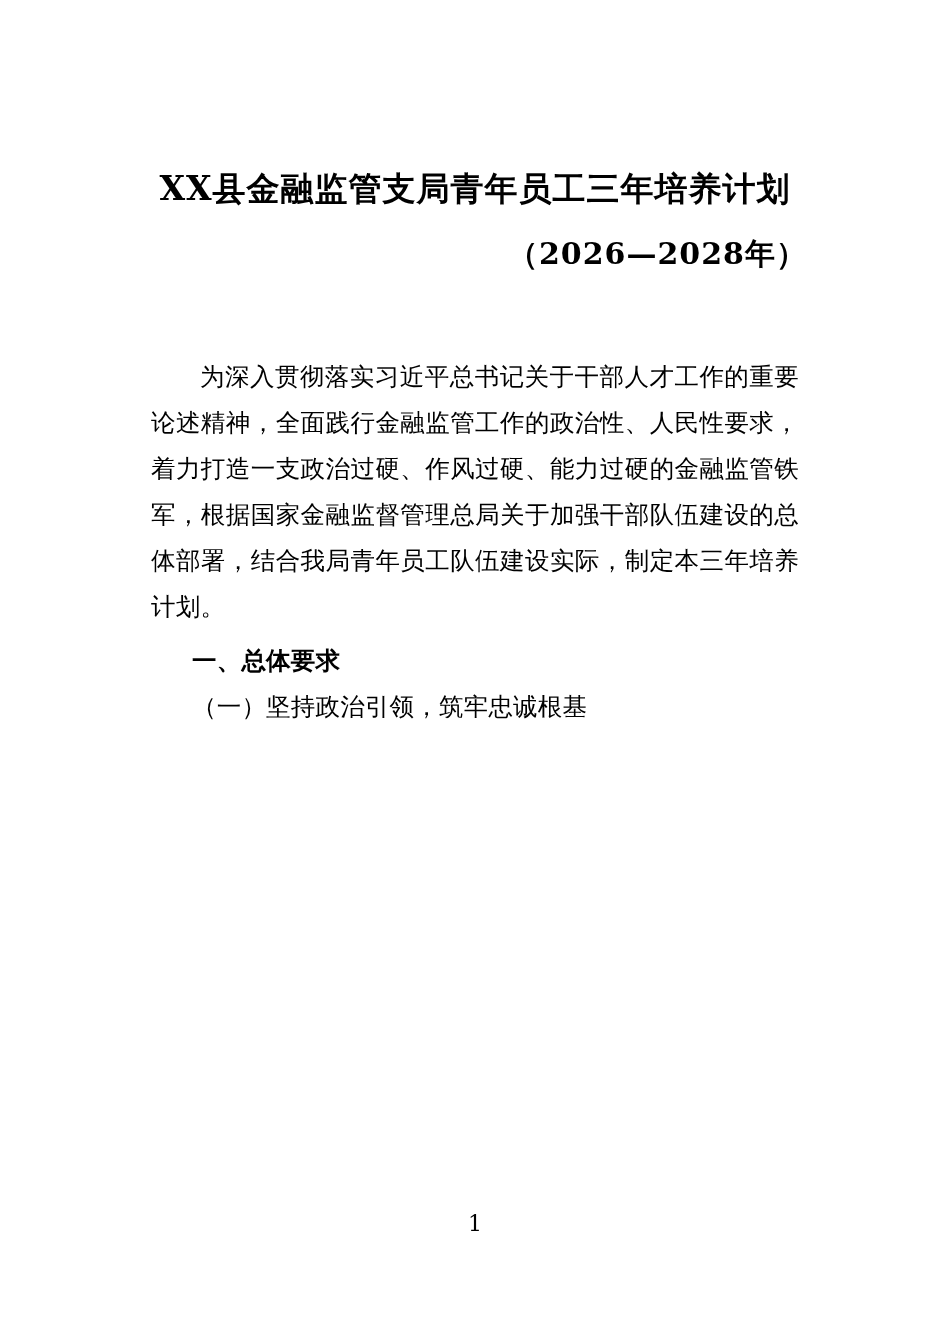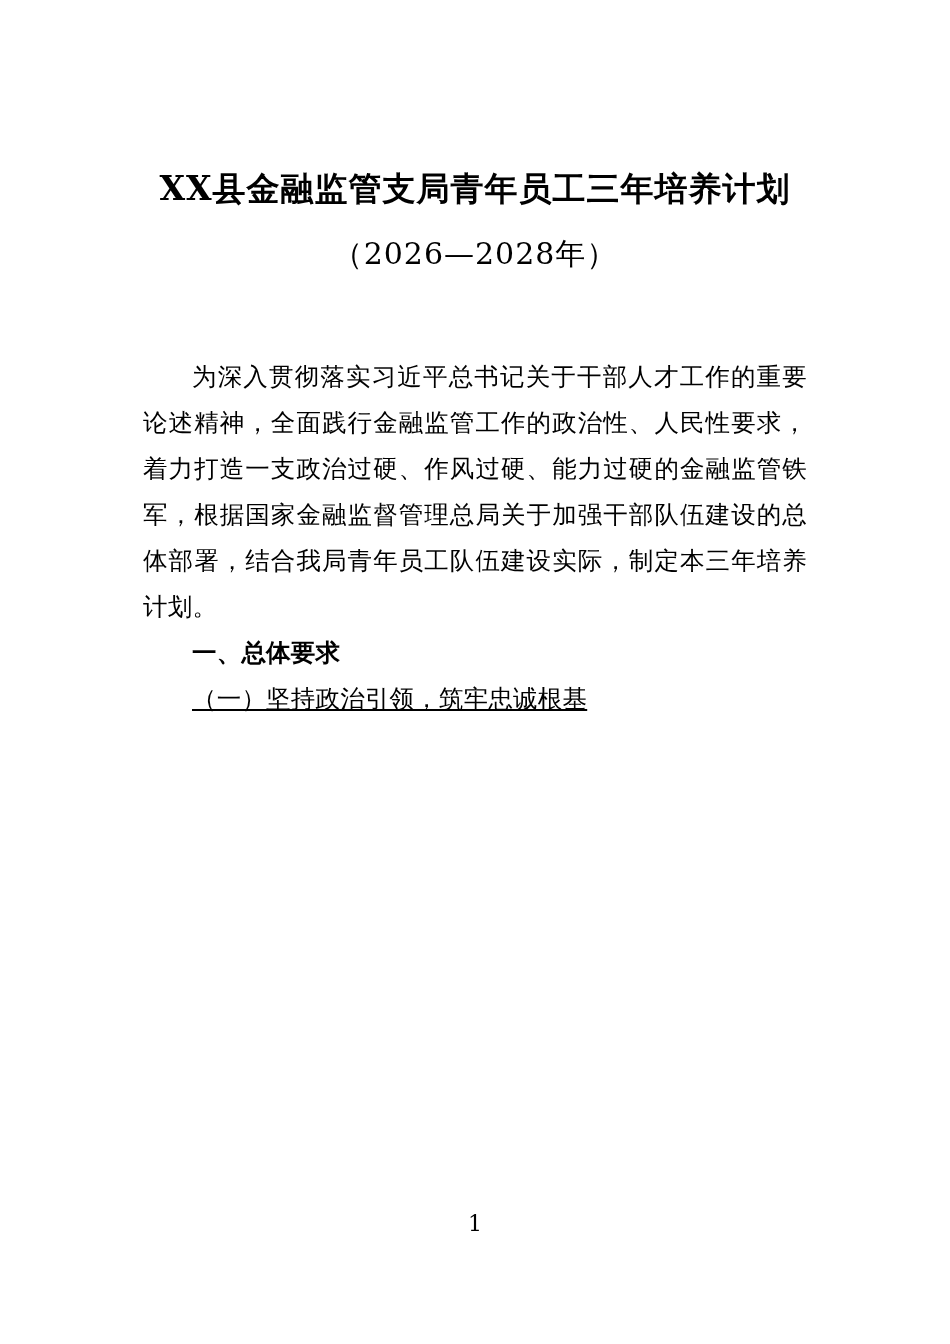--- a/index.html
+++ b/index.html
@@ -24,55 +24,54 @@
   }
   .doc-title {
     text-align: center;
     font-size: 33px;
     font-weight: bold;
     line-height: 1.45;
     letter-spacing: 1px;
     margin: 0;
   }
   .doc-subtitle {
-    text-align: center;
+    text-align: right;
     font-size: 30px;
-    font-weight: normal;
+    font-weight: bold;
     line-height: 1.5;
     letter-spacing: 1px;
     margin: 18px 0 0 0;
   }
   .body-block {
     margin-top: 78px;
   }
   p.para {
     font-size: 24.5px;
     line-height: 1.88;
-    margin: 0;
+    margin: 8px;
     text-align: justify;
     text-justify: inter-ideograph;
     text-indent: 2em;
     letter-spacing: 0.2px;
   }
   p.heading {
     font-size: 24.5px;
     line-height: 1.88;
     margin: 0;
     text-indent: 2em;
     font-weight: bold;
     letter-spacing: 0.2px;
     font-family: "DejaVu Sans", "Liberation Sans", sans-serif;
   }
   p.subheading {
     font-size: 24.5px;
     line-height: 1.88;
     margin: 0;
     text-indent: 2em;
     letter-spacing: 0.2px;
-    text-decoration: underline;
   }
   .page-number {
     position: absolute;
     left: 0;
     right: 0;
     bottom: 108px;
     text-align: center;
     font-size: 22px;
     font-family: "DejaVu Serif", "Liberation Serif", serif;
   }

